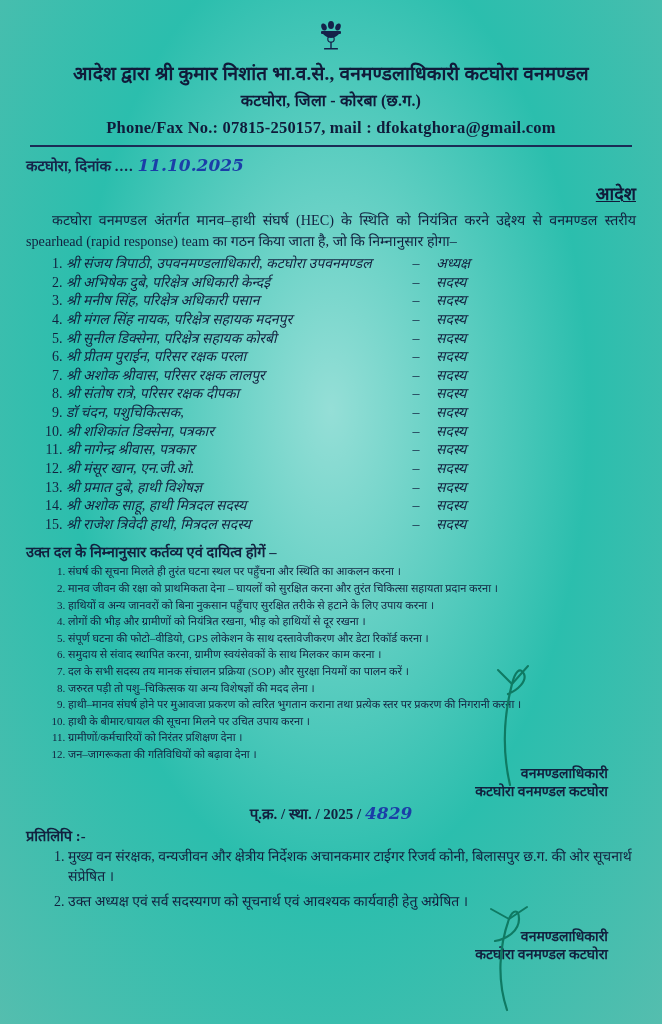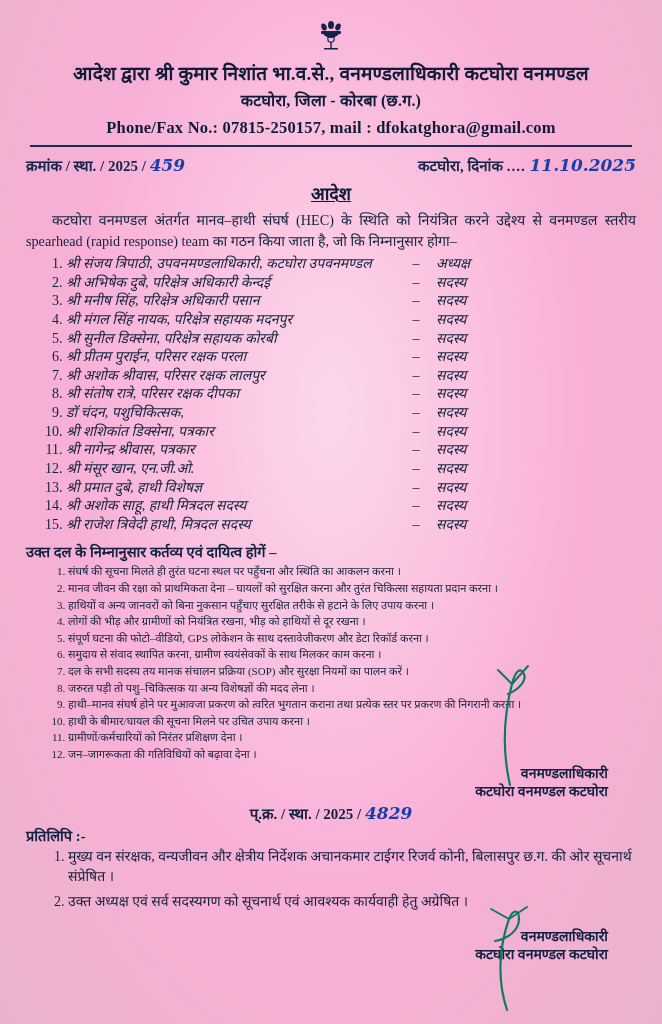--- a/index.html
+++ b/index.html
@@ -8,21 +8,21 @@
     background: #b9b9b9;
   }
   body {
     font-family: "Liberation Serif", serif;
   }
   .page {
     position: relative;
     width: 662px;
     height: 1024px;
     margin: 0 auto;
-    background: #f9a8d4;
+    background: #14b8a6;
     overflow: hidden;
     box-sizing: border-box;
   }
   
   .paper-tint {
     position: absolute;
     inset: 0;
     background:
       radial-gradient(ellipse at 50% 40%, rgba(255,255,255,0.55) 0%, rgba(246,243,236,0.1) 55%, rgba(205,200,190,0.35) 100%);
     pointer-events: none;
@@ -74,21 +74,21 @@
   .handwrite {
     font-family: "DejaVu Serif", serif;
     color: #1b3ea8;
     font-style: italic;
     font-size: 17px;
     font-weight: bold;
   }
   .dotline { letter-spacing: 1px; }
 
   .title {
-    text-align: center;
+    text-align: right;
     font-size: 18px;
     font-weight: bold;
     margin-top: 6px;
     text-decoration: underline;
     color: #101b3a;
   }
   .para {
     font-size: 14.2px;
     line-height: 1.45;
     text-align: justify;
@@ -186,24 +186,20 @@
         </g>
       </svg>
     </div>
 
     <div class="hdr hdr-l1">आदेश द्वारा श्री कुमार निशांत भा.व.से., वनमण्डलाधिकारी कटघोरा वनमण्डल</div>
     <div class="hdr hdr-l2">कटघोरा, जिला - कोरबा (छ.ग.)</div>
     <div class="hdr hdr-l3">Phone/Fax No.: 07815-250157, mail : dfokatghora@gmail.com</div>
     <div class="rule"></div>
 
     <div class="meta-row">
-      <div class="nowrap">
-        <span>क्रमांक / स्था. / 2025 /</span>
-        <span class="handwrite">459</span>
-      </div>
       <div class="nowrap">
         <span>कटघोरा, दिनांक</span>
         <span class="dotline">....</span>
         <span class="handwrite">11.10.2025</span>
       </div>
     </div>
 
     <div class="title">आदेश</div>
 
     <div class="para">कटघोरा वनमण्डल अंतर्गत मानव–हाथी संघर्ष (HEC) के स्थिति को नियंत्रित करने उद्देश्य से वनमण्डल स्तरीय spearhead (rapid response) team का गठन किया जाता है, जो कि निम्नानुसार होगा–</div>

